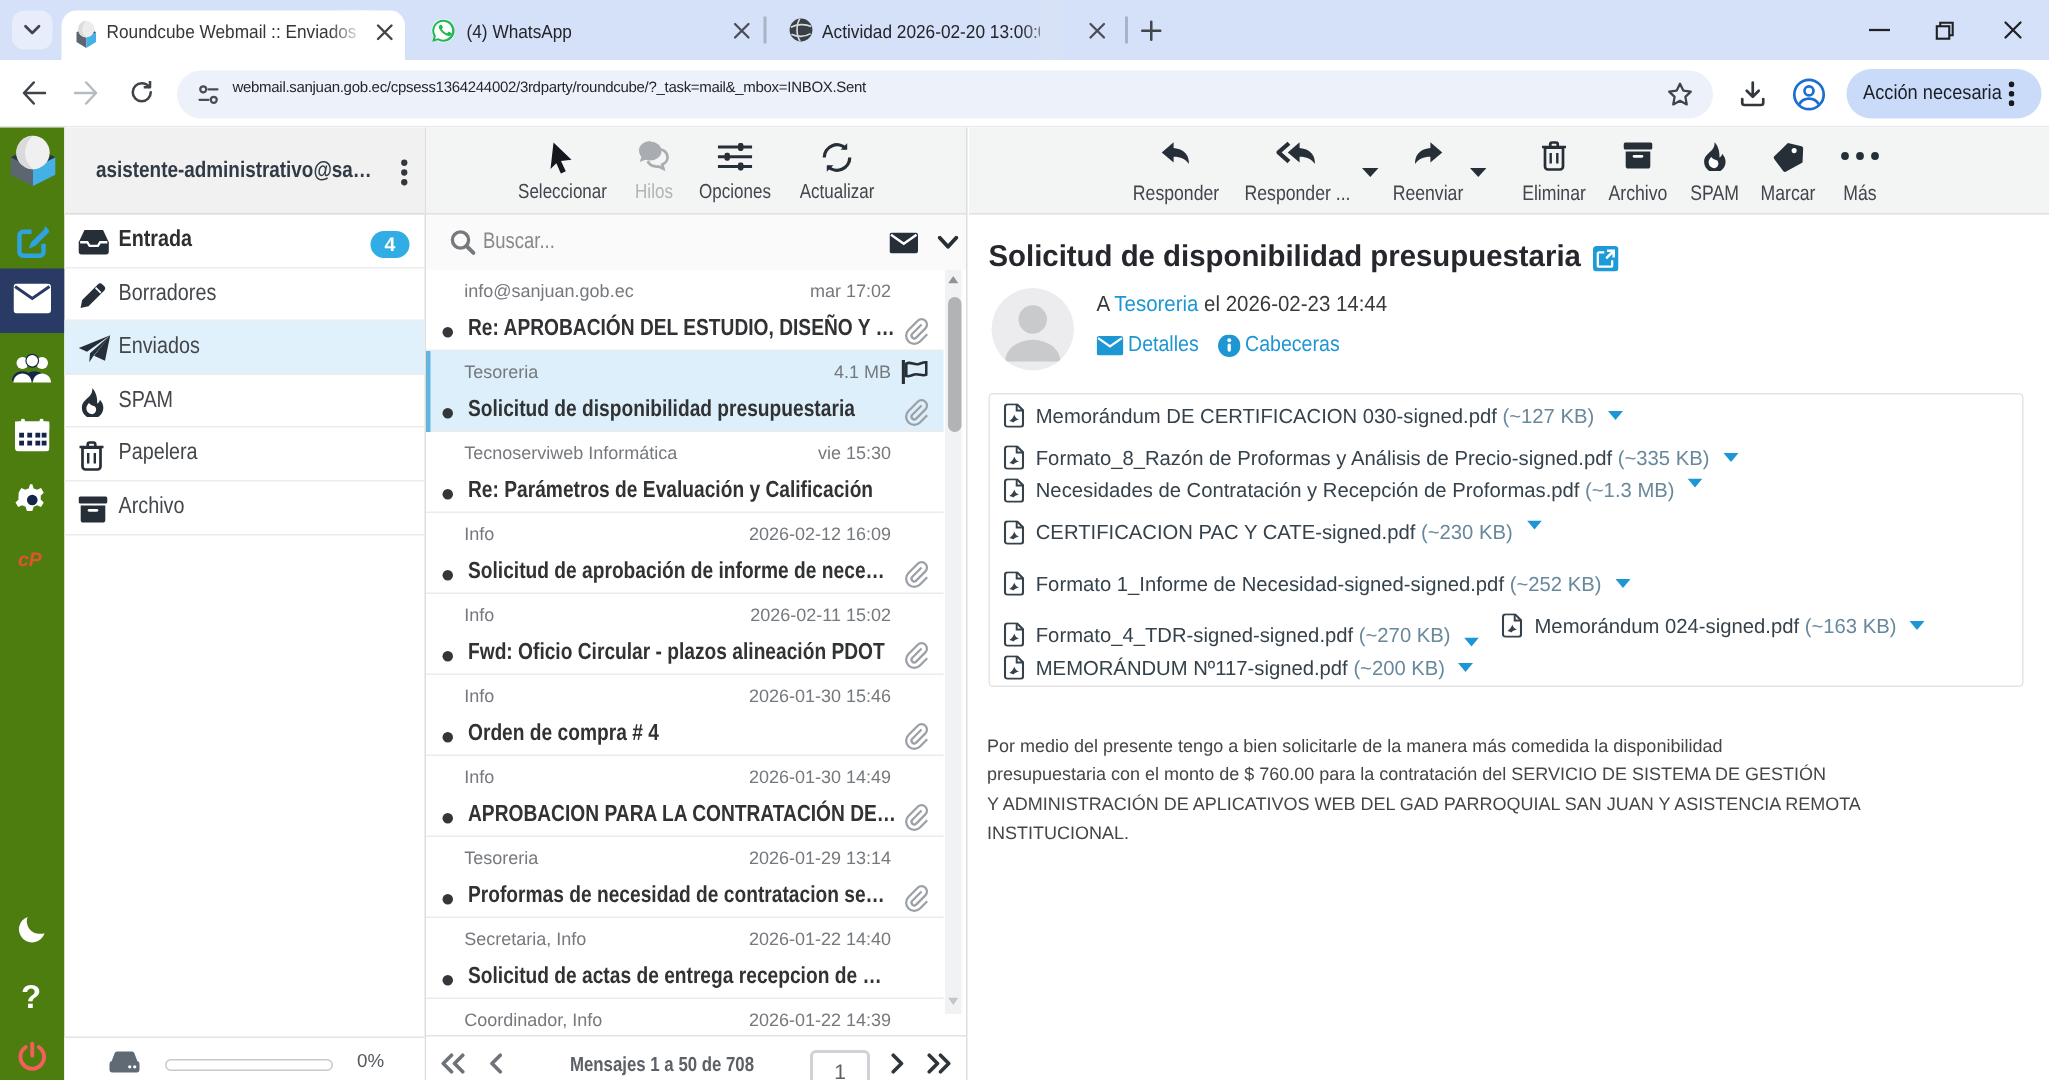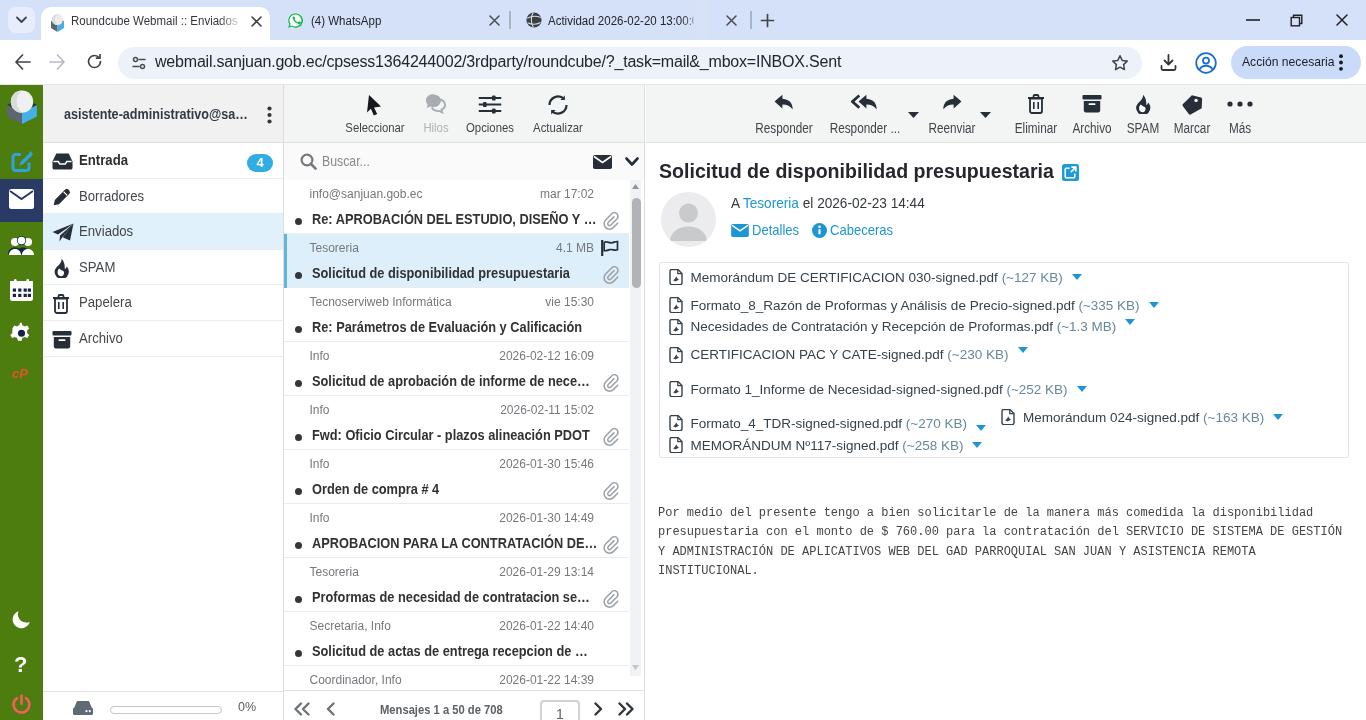--- a/index.html
+++ b/index.html
@@ -7,21 +7,21 @@
 .abs{position:absolute}
 svg{display:block}
 
 #tabstrip{position:absolute;left:0;top:0;width:1366px;height:40px;background:#d5e1f8}
 #chevbtn{position:absolute;left:8px;top:7px;width:27px;height:26px;border-radius:8px;background:#e7edfb}
 #tab1{position:absolute;left:41px;top:7px;width:229px;height:33px;background:#fff;border-radius:10px 10px 0 0}
 .tabtitle{position:absolute;top:13.5px;font-size:12.5px;color:#33363b;white-space:nowrap;overflow:hidden;transform:scaleX(0.92);transform-origin:0 50%}
 .fade-w{position:absolute;top:0;width:28px;height:100%}
 #btoolbar{position:absolute;left:0;top:40px;width:1366px;height:45px;background:#fff;border-bottom:1px solid #e4e6ea}
 #urlpill{position:absolute;left:118px;top:7px;width:1024px;height:32px;border-radius:16px;background:#edf1fa}
-#urltext{position:absolute;left:155px;top:13px;font-size:16px;color:#23262b;letter-spacing:-0.2px}
+#urltext{position:absolute;left:155px;top:13px;font-size:10px;color:#23262b;letter-spacing:-0.2px}
 #accpill{position:absolute;left:1231px;top:6px;width:130px;height:33px;border-radius:17px;background:#c9dbf9}
 
 #app{position:absolute;left:0;top:85px;width:1366px;height:635px;background:#fff}
 #snav{position:absolute;left:0;top:0;width:43px;height:635px;background:#4d7c0f}
 #snav .blk{position:absolute;left:0;top:93.5px;width:43px;height:43px;background:#293a64}
 #folders{position:absolute;left:43px;top:0;width:241px;height:635px;border-right:1px solid #ddd;background:#fff}
 #acct{position:absolute;left:0;top:0;width:240px;height:58px;background:#f1f1f2;border-bottom:1px solid #dcdcdc}
 #acct .t{position:absolute;left:21px;top:20px;font-size:15px;font-weight:bold;color:#313b46;white-space:nowrap;transform:scaleX(0.84);transform-origin:0 50%}
 .frow{position:absolute;left:0;width:240px;height:35.6px;border-bottom:1px solid #ececec}
 .frow .lbl{position:absolute;left:36px;top:8px;font-size:15.5px;color:#43474b;white-space:nowrap;transform:scaleX(0.85);transform-origin:0 50%}
@@ -48,21 +48,21 @@
 #mtoolbar{position:absolute;left:0;top:0;width:720px;height:58px;background:#f3f4f4;border-bottom:1px solid #e0e0e0}
 #mtitle{position:absolute;left:13px;top:75px;font-size:20px;font-weight:bold;color:#26262c;white-space:nowrap;transform:scaleX(0.979);transform-origin:0 50%}
 #avatar{position:absolute;left:15px;top:107px;width:55px;height:55px;border-radius:50%;background:#ececee;overflow:hidden}
 .blu{color:#1d96d4}
 #meta1{position:absolute;left:85px;top:110px;font-size:14.5px;color:#35393d;white-space:nowrap;transform:scaleX(0.94);transform-origin:0 50%}
 #meta2{position:absolute;left:85px;top:137px;font-size:14.5px;width:300px;height:18px}
 #attbox{position:absolute;left:12.5px;top:176.5px;width:690px;height:196px;border:1px solid #e3e4e6;border-radius:3px}
 .att{position:absolute;left:9px;height:28px;font-size:13.5px;white-space:nowrap}
 .att .nm{color:#36424b}
 .att .sz{color:#68889c}
-#mbody{position:absolute;left:12px;top:419px;font-family:Liberation Mono, monospace;font-size:12px;line-height:19.4px;color:#454545;white-space:pre}
+#mbody{position:absolute;left:12px;top:403px;font-family:Liberation Sans, sans-serif;font-size:12px;line-height:19.4px;color:#454545;white-space:pre}
 </style></head>
 <body>
 <div id="root">
   <div id="tabstrip">
     <div id="chevbtn">
         <svg class="abs" style="left:7px;top:8px" width="13" height="10" viewBox="0 0 13 10">
           <path d="M2 2.5l4.5 4.5L11 2.5" fill="none" stroke="#41454c" stroke-width="1.8" stroke-linecap="round" stroke-linejoin="round"></path>
         </svg>
       </div>
     <div id="tab1">
@@ -604,21 +604,21 @@
             <svg style="margin-left:9px" width="10" height="6" viewBox="0 0 10 6">
               <path d="M0 0h10L5 6z" fill="#1e95d4"></path>
             </svg>
           </div>
         <div class="att" style="top:168.5px;display:flex;align-items:center">
             <svg style="margin-right:8px" width="14" height="16" viewBox="0 0 14 16">
               <path d="M1 2.2A1.8 1.8 0 0 1 2.8.5H9l4 4v9.3a1.8 1.8 0 0 1-1.8 1.8H2.8A1.8 1.8 0 0 1 1 13.8z" fill="none" stroke="#36424b" stroke-width="1.4"></path>
               <path d="M8.8.7v3.9h4" fill="none" stroke="#36424b" stroke-width="1.3"></path>
               <path d="M3.8 11.6c1.6-.6 3-2.9 3.4-4.3.4 1.5 1.6 3 3.1 3.4-1.5.4-2.6.9-3.8 1.9-.5-.5-1.8-.9-2.7-1z" fill="#36424b"></path>
             </svg>
-            <span class="nm">MEMORÁNDUM Nº117-signed.pdf <span class="sz">(~258 KB)</span></span>
+            <span class="nm">MEMORÁNDUM Nº117-signed.pdf <span class="sz">(~200 KB)</span></span>
             <svg style="margin-left:9px" width="10" height="6" viewBox="0 0 10 6">
               <path d="M0 0h10L5 6z" fill="#1e95d4"></path>
             </svg>
           </div>
       </div>
       <pre id="mbody">Por medio del presente tengo a bien solicitarle de la manera más comedida la disponibilidad
 presupuestaria con el monto de $ 760.00 para la contratación del SERVICIO DE SISTEMA DE GESTIÓN
 Y ADMINISTRACIÓN DE APLICATIVOS WEB DEL GAD PARROQUIAL SAN JUAN Y ASISTENCIA REMOTA
 INSTITUCIONAL.</pre>
     </div>

